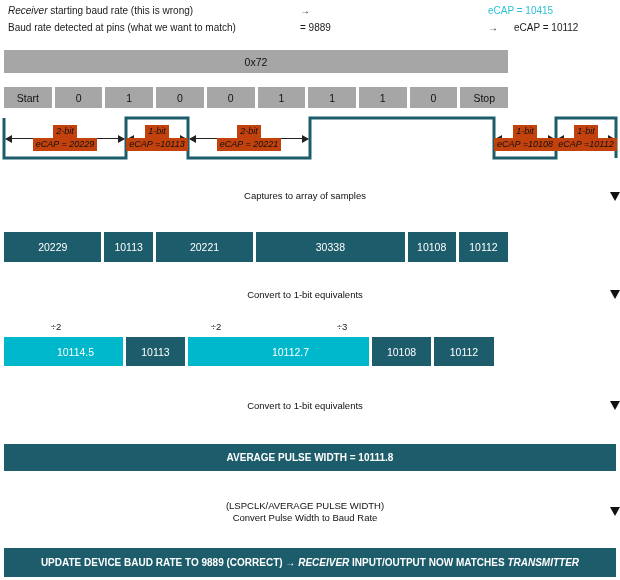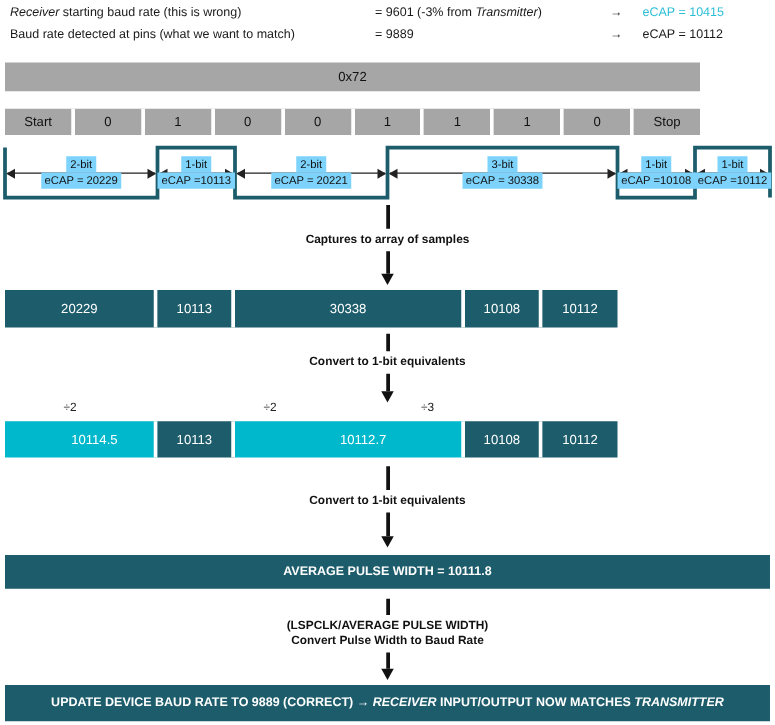--- a/index.html
+++ b/index.html
@@ -27,21 +27,21 @@
     line-height: 16px;
     white-space: nowrap;
   }
   .hdr-row .it { font-style: italic; }
   .ecap-cyan { color: var(--cyantext, #2bbfd6); }
 
   
   .bar {
     position: absolute;
     left: 4px;
-    width: 556px;
+    width: 504px;
     display: flex;
     align-items: stretch;
   }
   .gcell {
     background: var(--gray, #a6a6a6);
     display: flex;
     align-items: center;
     justify-content: center;
     font-size: 10.5px;
     color: #111;
@@ -59,26 +59,26 @@
     border-top: 1px solid #222;
   }
   .ah { position: absolute; width: 0; height: 0; top: -4px; }
   .ah-l { left: -1px; border-top: 4px solid transparent; border-bottom: 4px solid transparent; border-right: 7px solid #222; }
   .ah-r { right: -1px; border-top: 4px solid transparent; border-bottom: 4px solid transparent; border-left: 7px solid #222; }
   .wf-label {
     position: absolute; left: 0; right: 0; top: 0;
     display: flex; flex-direction: column; align-items: center;
     font-size: 9px; line-height: 13px; color: #111;
   }
-  .wf-label span { background: #7dd3fc; padding: 0 3px; z-index: 2; white-space: nowrap; }
+  .wf-label span { background: #c2410c; padding: 0 3px; z-index: 2; white-space: nowrap; font-style: italic; }
 
   
   .flow {
     position: absolute; left: 0; right: 0;
-    display: flex; flex-direction: column; align-items: center; font-weight: bold;
+    display: flex; flex-direction: row; align-items: center;
   }
   .flow-stub, .flow-shaft { width: 3px; background: #111; flex: 1; }
   .flow-label { font-size: 9.5px; line-height: 12px; text-align: center; margin: 3px 0; color: #111; }
   .flow-head {
     width: 0; height: 0;
     border-left: 5px solid transparent;
     border-right: 5px solid transparent;
     border-top: 9px solid #111;
   }
 
@@ -108,21 +108,20 @@
   }
   .wide-bar .it { font-style: italic; }
 </style>
 </head>
 <body>
 
 <div id="page">
 
   <div class="hdr-row" style="top:3px;">
     <span><span class="it">Receiver</span><span> starting baud rate (this is wrong)</span></span>
-    <span><span>= 9601 (-3% from </span><span class="it">Transmitter</span><span>)</span></span>
     <span>→</span>
     <span class="ecap-cyan">eCAP = 10415</span>
   </div>
   <div class="hdr-row" style="top:20px;">
     <span>Baud rate detected at pins (what we want to match)</span>
     <span>= 9889</span>
     <span>→</span>
     <span>eCAP = 10112</span>
   </div>
 
@@ -171,30 +170,20 @@
     <div class="wf-seg" style="left:188px; width:122px;">
       <div class="wf-arrowline">
           <span class="ah ah-l"></span>
           <span class="ah ah-r"></span>
         </div>
       <div class="wf-label">
           <span>2-bit</span>
           <span>eCAP = 20221</span>
         </div>
     </div>
-    <div class="wf-seg" style="left:310px; width:184px;">
-      <div class="wf-arrowline">
-          <span class="ah ah-l"></span>
-          <span class="ah ah-r"></span>
-        </div>
-      <div class="wf-label">
-          <span>3-bit</span>
-          <span>eCAP = 30338</span>
-        </div>
-    </div>
     <div class="wf-seg" style="left:494px; width:62px;">
       <div class="wf-arrowline">
           <span class="ah ah-l"></span>
           <span class="ah ah-r"></span>
         </div>
       <div class="wf-label">
           <span>1-bit</span>
           <span>eCAP =10108</span>
         </div>
     </div>
@@ -213,20 +202,21 @@
   <div class="flow" style="top:164px; height:64px;">
     <div class="flow-stub"></div>
     <div class="flow-label">Captures to array of samples</div>
     <div class="flow-shaft"></div>
     <div class="flow-head"></div>
   </div>
 
   <div class="bar" style="top:232px; height:30px;">
     <div class="tcell teal-bg" style="width:122px;">20229</div>
     <div class="tcell teal-bg" style="width:62px;">10113</div>
+    <div class="tcell teal-bg" style="width:122px;">20221</div>
     <div class="tcell teal-bg" style="width:184px;">30338</div>
     <div class="tcell teal-bg" style="width:62px;">10108</div>
     <div class="tcell teal-bg" style="width:60px;">10112</div>
   </div>
 
   <div class="flow" style="top:267px; height:55px;">
     <div class="flow-stub"></div>
     <div class="flow-label">Convert to 1-bit equivalents</div>
     <div class="flow-shaft"></div>
     <div class="flow-head"></div>

